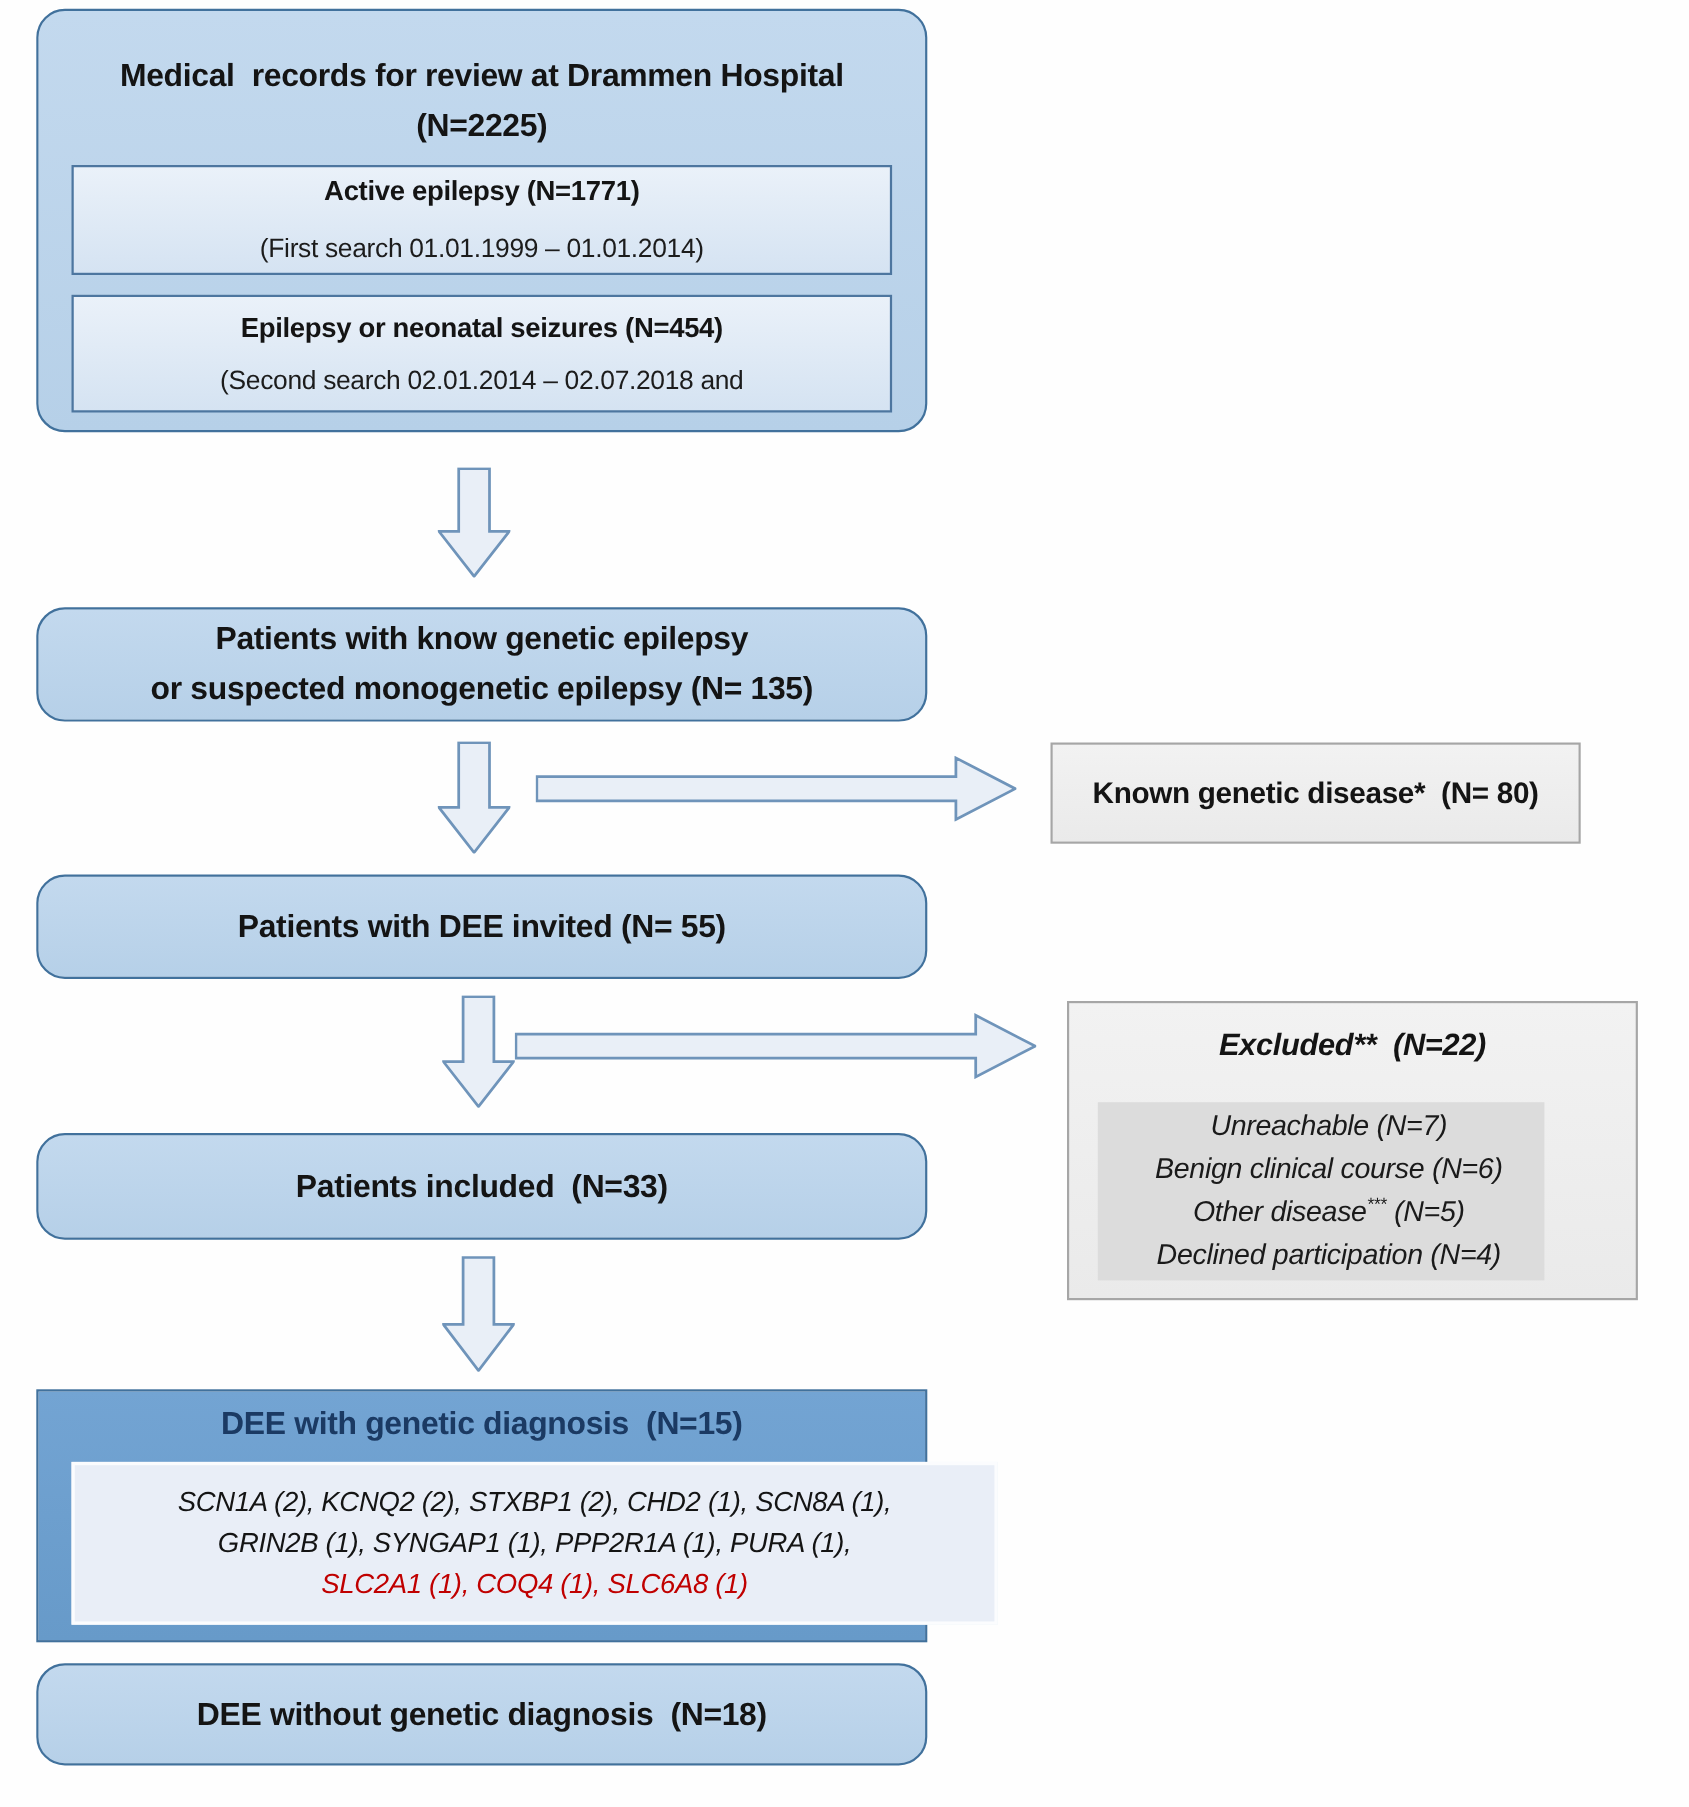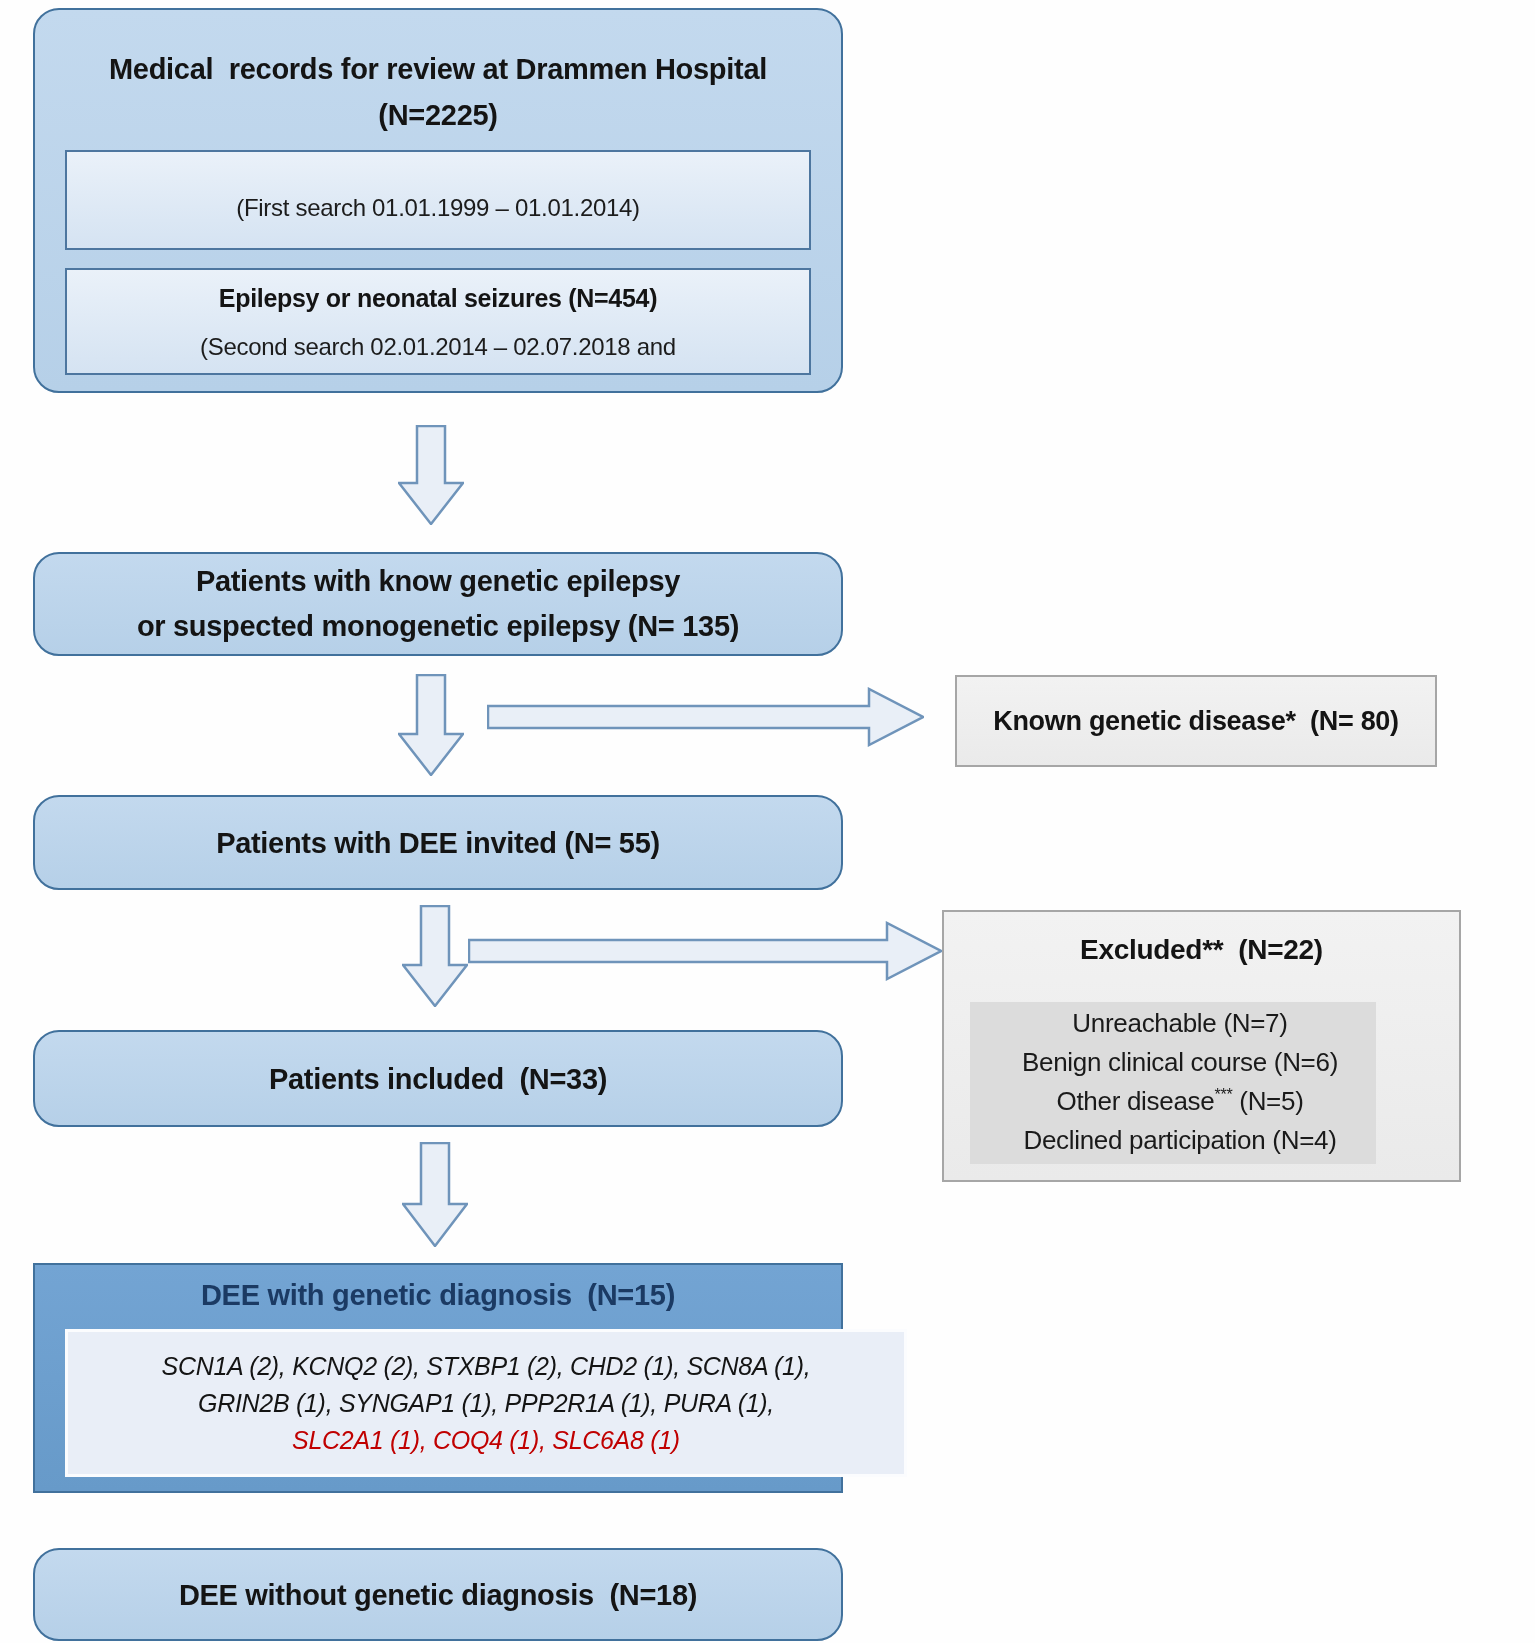--- a/index.html
+++ b/index.html
@@ -63,20 +63,21 @@
 <body>
 
 <div class="canvas">
 
   <div class="box mainbox" style="top:8px;height:385px;">
     <div class="h1" style="margin-top:36px;text-align:center;">
       <div class="t">Medical  records for review at Drammen Hospital</div>
       <div class="t">(N=2225)</div>
     </div>
     <div class="subbox center" style="left:30px;top:140px;width:746px;height:100px;">
+      <div class="h2 t">Active epilepsy (N=1771)</div>
       <div class="detail t">(First search 01.01.1999 – 01.01.2014)</div>
     </div>
     <div class="subbox center" style="left:30px;top:258px;width:746px;height:107px;">
       <div class="h2 t" style="line-height:34px;">Epilepsy or neonatal seizures (N=454)</div>
       <div class="detail t" style="line-height:32px;">(Second search 02.01.2014 – 02.07.2018 and</div>
     </div>
   </div>
 
   <div class="arrow" style="left:398px;top:425px;">
     <svg width="66" height="100" viewBox="0 0 66 100">
@@ -114,21 +115,21 @@
       <polygon points="19,1 47,1 47,60 65,60 33,101 1,60 19,60" fill="#e9eff7" stroke="#6f94ba" stroke-width="2.5" stroke-linejoin="miter"></polygon>
     </svg>
   </div>
 
   <div class="arrow" style="left:468px;top:921px;">
     <svg width="474" height="60" viewBox="0 0 474 60">
       <polygon points="1,19 419,19 419,2 473,30 419,58 419,41 1,41" fill="#e9eff7" stroke="#6f94ba" stroke-width="2.5" stroke-linejoin="miter"></polygon>
     </svg>
   </div>
 
-  <div class="graybox" style="left:942px;top:910px;width:519px;height:272px;">
+  <div class="graybox" style="left:970px;top:910px;width:519px;height:272px;font-style:italic;">
     <div class="t" style="font-size:28px;font-weight:bold;text-align:center;margin-top:22px;letter-spacing:-0.3px;">Excluded**  (N=22)</div>
     <div class="grayinner" style="left:26px;top:90px;width:406px;height:162px;padding-top:2px;">
       <div class="t">Unreachable (N=7)</div>
       <div class="t">Benign clinical course (N=6)</div>
       <div><span class="t">Other disease</span><sup class="stars t">***</sup><span class="t"> (N=5)</span></div>
       <div class="t">Declined participation (N=4)</div>
     </div>
   </div>
 
   <div class="box mainbox center" style="top:1030px;height:97px;">
@@ -143,17 +144,17 @@
 
   <div class="deebox" style="top:1263px;height:230px;">
     <div class="deeheading t">DEE with genetic diagnosis  (N=15)</div>
     <div class="genebox">
       <div class="t">SCN1A (2), KCNQ2 (2), STXBP1 (2), CHD2 (1), SCN8A (1),</div>
       <div class="t">GRIN2B (1), SYNGAP1 (1), PPP2R1A (1), PURA (1),</div>
       <div class="t redline">SLC2A1 (1), COQ4 (1), SLC6A8 (1)</div>
     </div>
   </div>
 
-  <div class="box mainbox center" style="top:1512px;height:93px;margin-top:36px;">
+  <div class="box mainbox center" style="top:1512px;height:93px;">
     <div class="h1 t">DEE without genetic diagnosis  (N=18)</div>
   </div>
 
 </div>
 
 </body></html>

